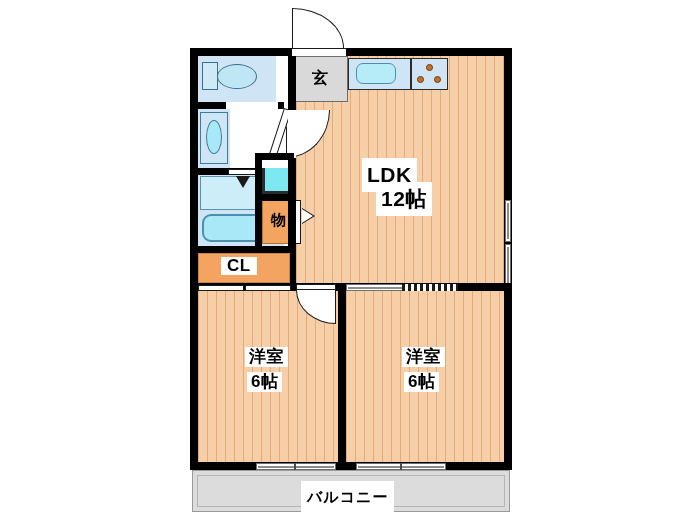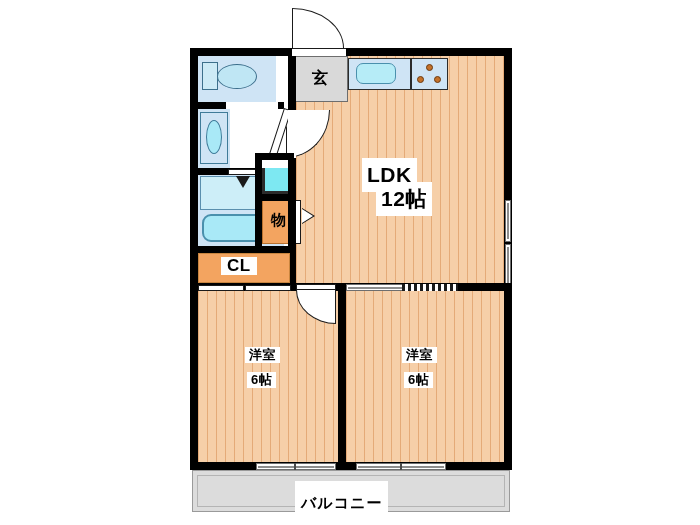--- a/index.html
+++ b/index.html
@@ -31,23 +31,23 @@
       rgba(0,0,0,0) 9px);
   }
 
   
   .label{
     position:absolute;background:#ffffff;color:#000000;
     font-weight:700;line-height:1.04;text-align:center;white-space:pre;
     letter-spacing:.5px;
   }
   .lbl-ldk{font-size:21px;padding:6px 5px;}
-  .lbl-room{font-size:13px;padding:1px 4px;}
+  .lbl-room{font-size:17px;padding:1px 4px;}
   .lbl-small{font-size:13px;padding:0px 2px;font-weight:700;}
-  .lbl-balcony{font-size:15px;padding:14px 6px;letter-spacing:1px;}
+  .lbl-balcony{font-size:15px;padding:8px 6px;letter-spacing:1px;margin-left:6px;}
   .lbl-cl{font-size:17px;padding:0 6px;font-weight:700;}
   .fix-light{border:1.6px solid #5a8fae;background:#cdeef8;}
   .sink-basin{border:1.6px solid #4a90ad;background:#b6ecf7;border-radius:7px;}
   .tub{border:2px solid #4a90ad;background:#a9e9f7;border-radius:9px;}
   .toilet-bowl{border:1.8px solid #3d6f8c;background:#bfe6f4;border-radius:50%;}
   .toilet-tank{border:1.8px solid #3d6f8c;background:#cdeaf6;}
 
   
   .arc{border:1.4px solid #1a1a1a;background:#ffffff;}
   .arc-br{border-radius:0 0 100% 0;}

